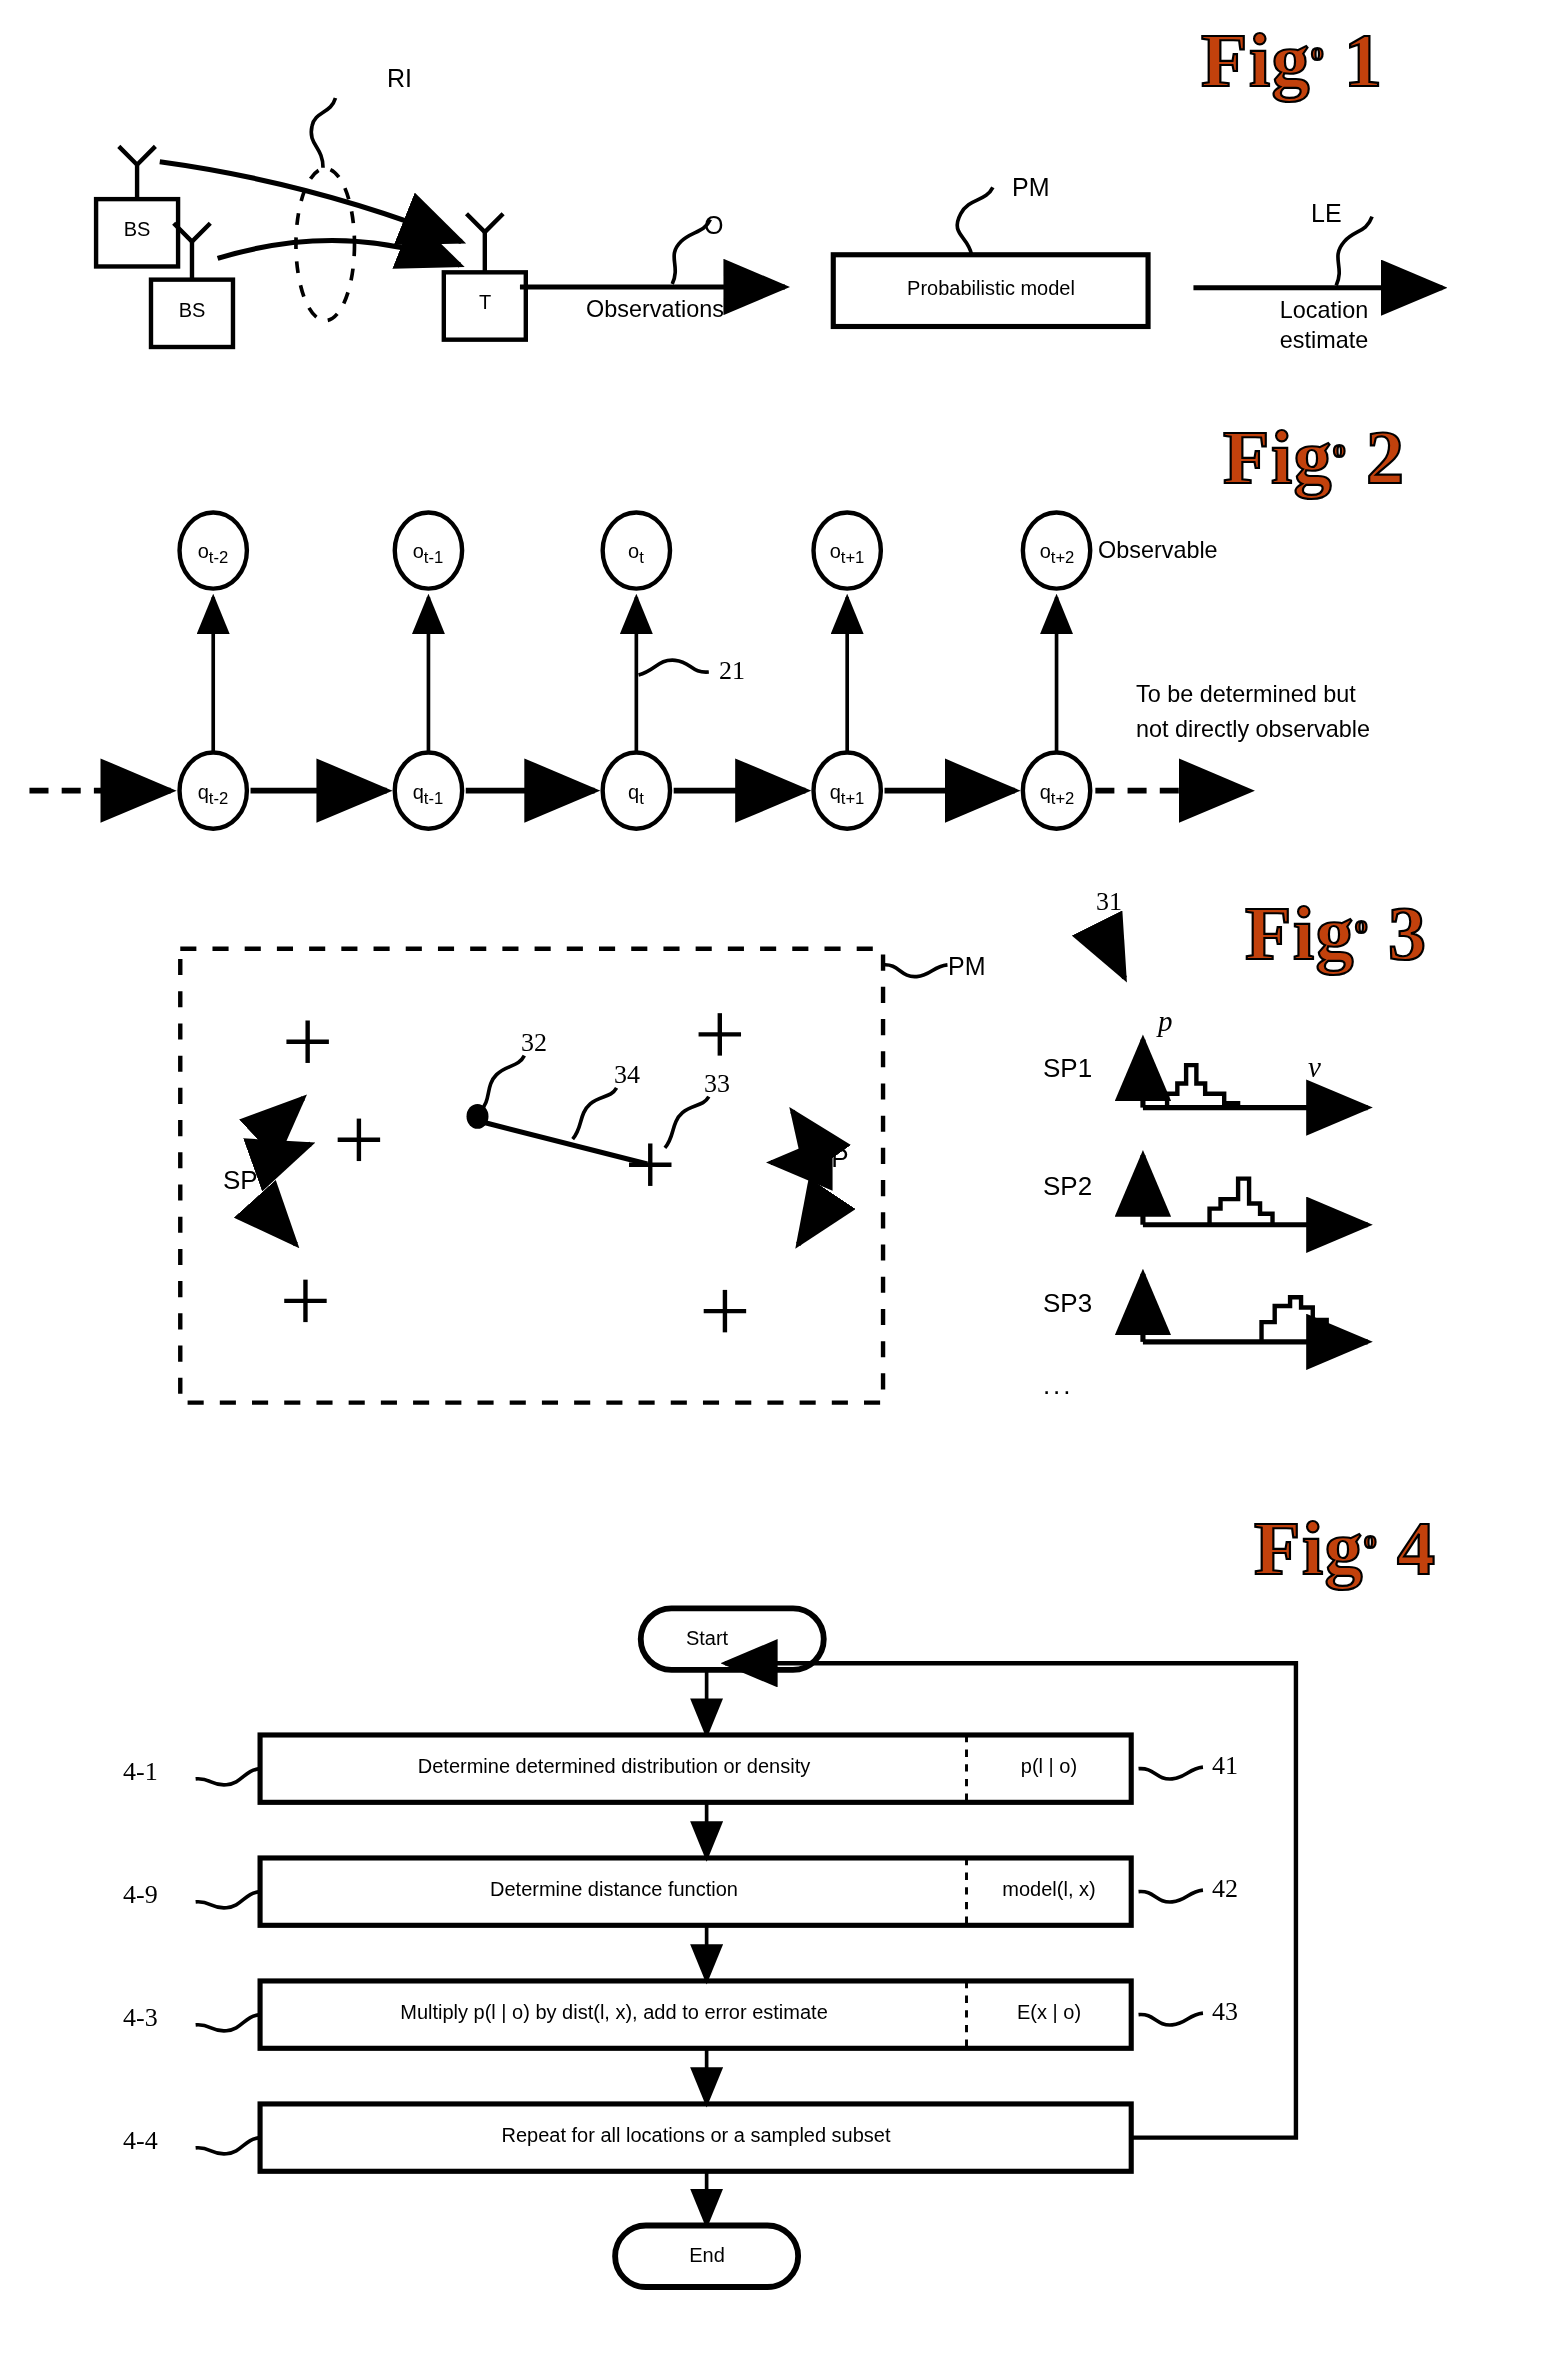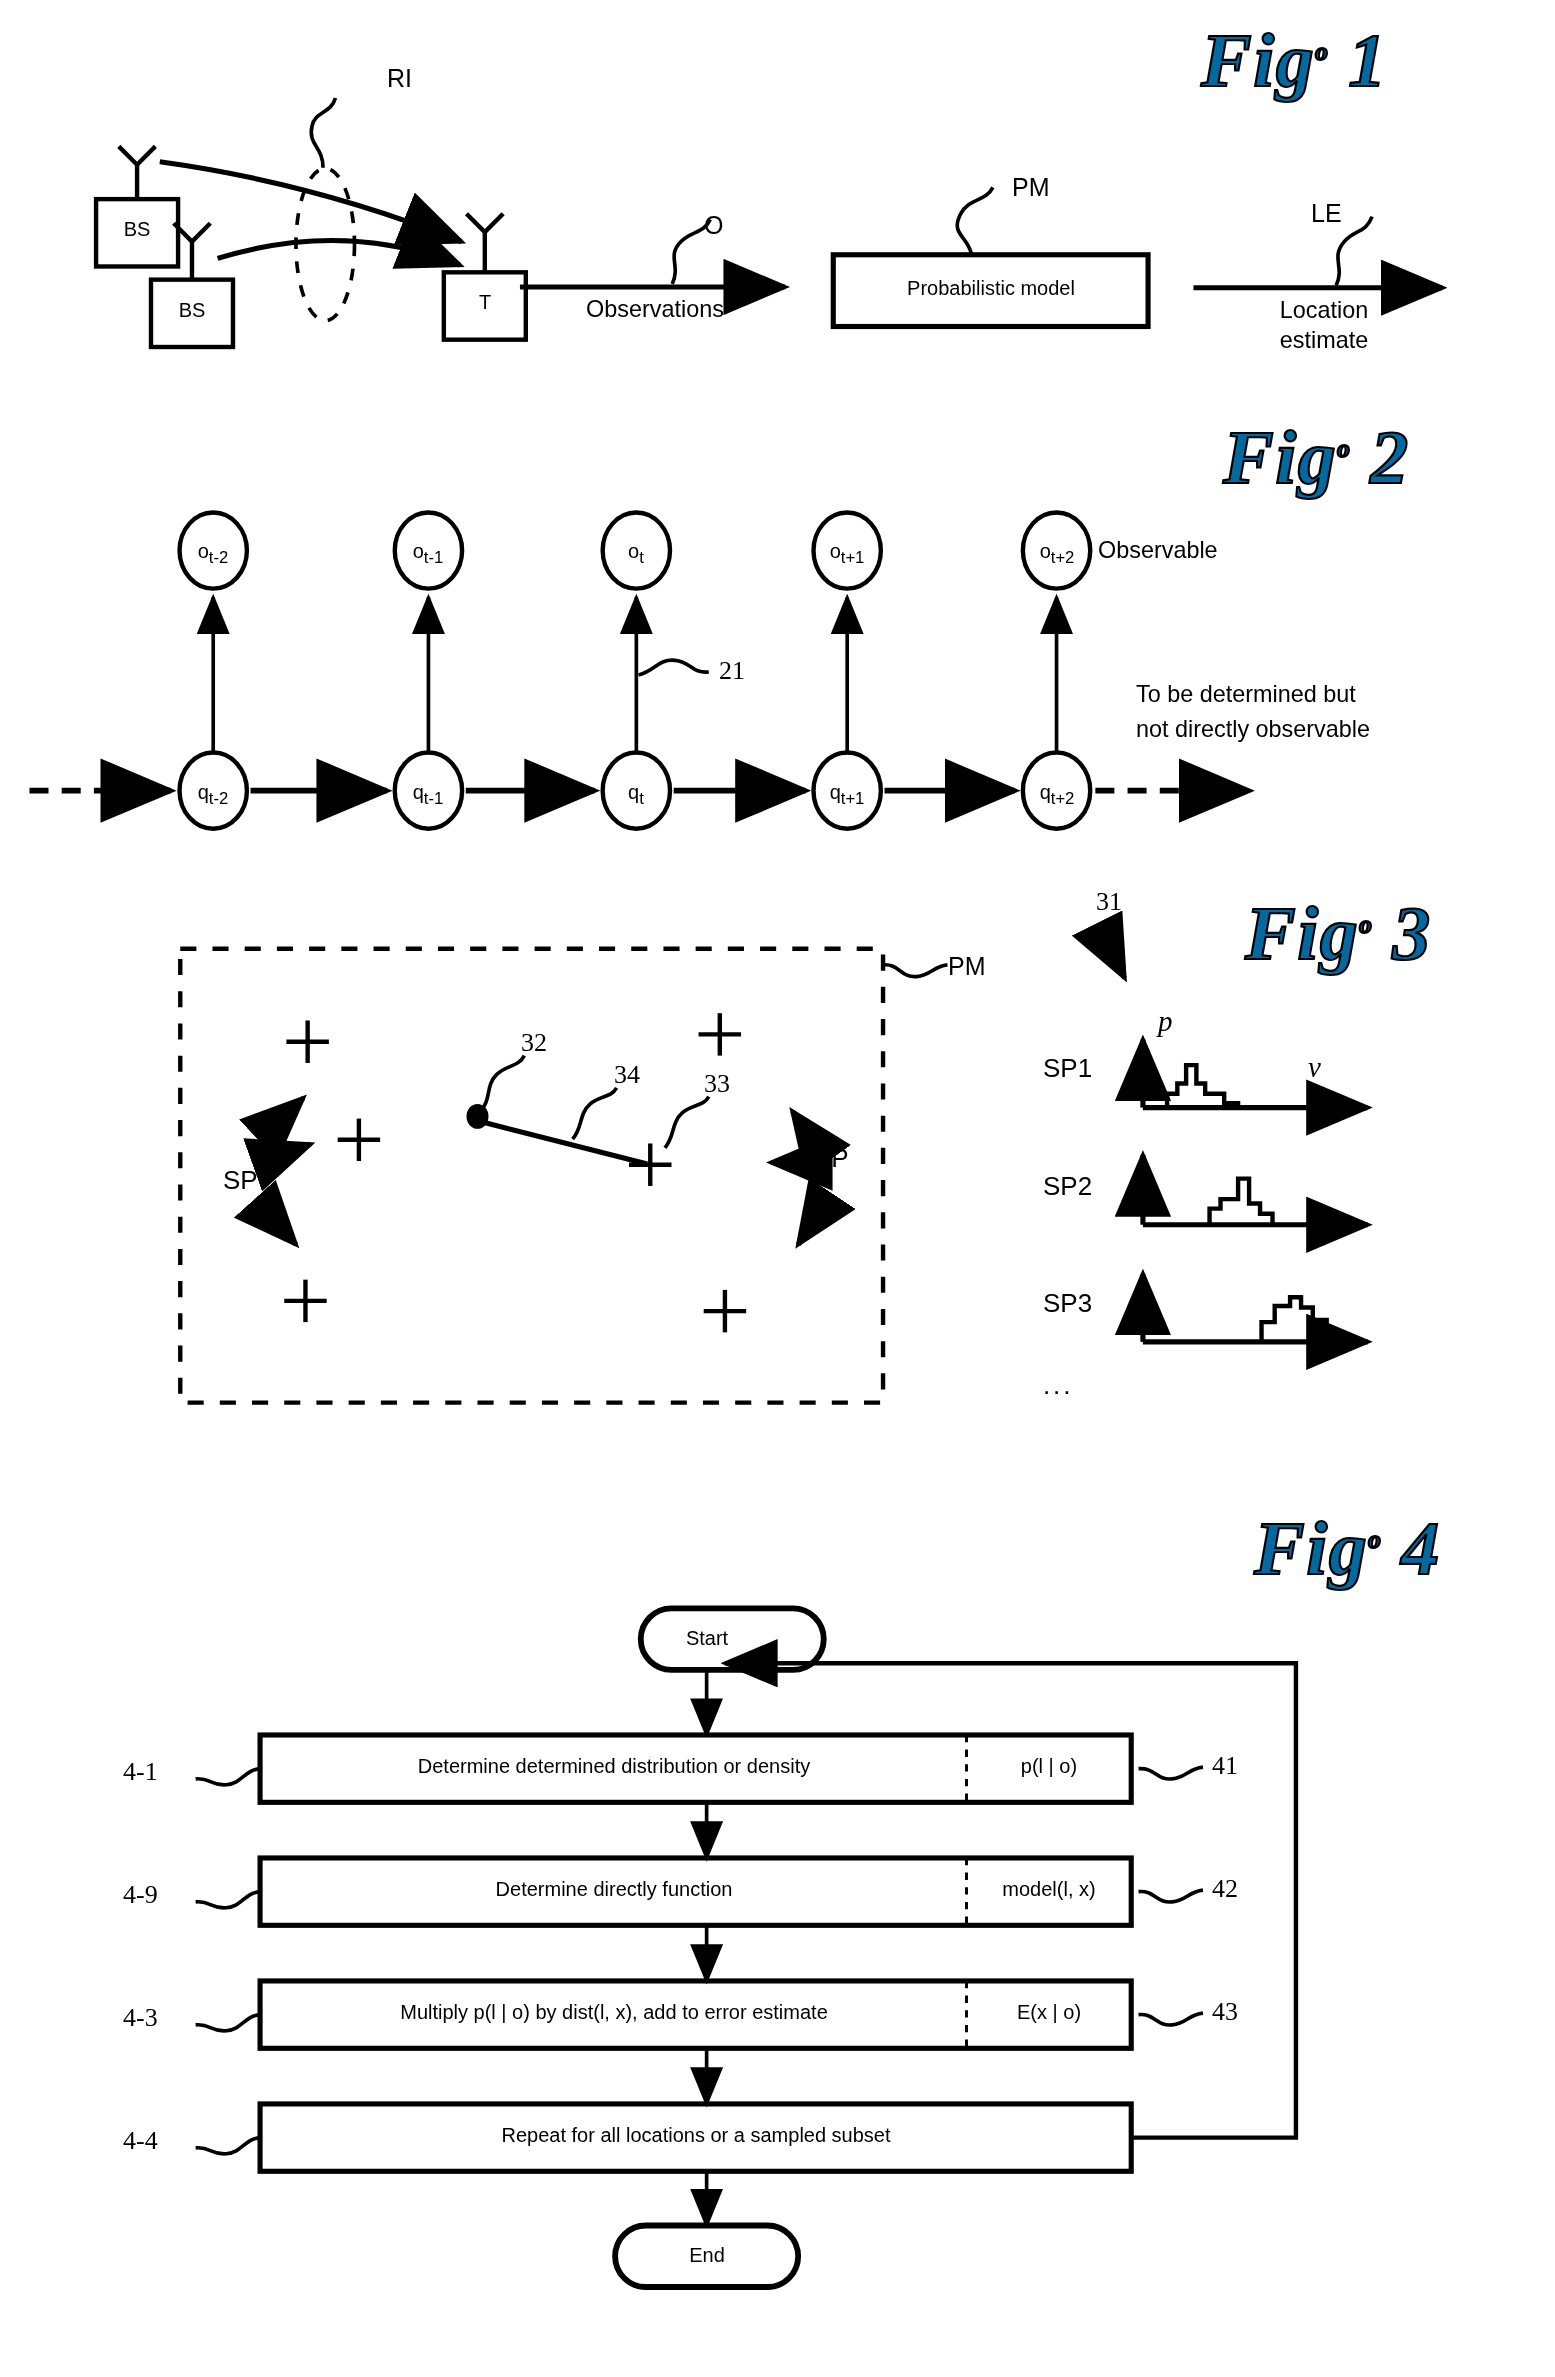--- a/index.html
+++ b/index.html
@@ -25,25 +25,24 @@
     left: 0;
     width: 1556px;
     height: 2377px;
   }
   .figlabel {
     position: absolute;
     font-family: "Liberation Serif", serif;
     font-size: 76px;
     font-weight: 700;
     letter-spacing: 1.5px;
-    color: #0369a1;
+    color: #c2410c;
     -webkit-text-stroke: 2.2px #000;
     white-space: nowrap;
     line-height: 1;
-    font-style: italic;
   }
   .figlabel .deg {
     font-size: 25px;
     vertical-align: 26px;
     -webkit-text-stroke: 2.2px #000;
   }
   .figlabel .num {
     margin-left: 19px;
   }
   .txt {
@@ -338,21 +337,21 @@
 
   <div class="txt t-box ctr" style="left:707px; top:1627px;">Start</div>
   <div class="txt t-box ctr" style="left:707px; top:2244px;">End</div>
 
   <div class="txt t-ref-num" style="left:123px; top:1757px;">4-1</div>
   <div class="txt t-box ctr" style="left:614px; top:1755px;">Determine determined distribution or density</div>
   <div class="txt t-box ctr" style="left:1049px; top:1755px;">p(l | o)</div>
   <div class="txt t-ref-num" style="left:1212px; top:1751px;">41</div>
 
   <div class="txt t-ref-num" style="left:123px; top:1880px;">4-9</div>
-  <div class="txt t-box ctr" style="left:614px; top:1878px;">Determine directly function</div>
+  <div class="txt t-box ctr" style="left:614px; top:1878px;">Determine distance function</div>
   <div class="txt t-box ctr" style="left:1049px; top:1878px;">model(l, x)</div>
   <div class="txt t-ref-num" style="left:1212px; top:1874px;">42</div>
 
   <div class="txt t-ref-num" style="left:123px; top:2003px;">4-3</div>
   <div class="txt t-box ctr" style="left:614px; top:2001px;">Multiply p(l | o) by dist(l, x), add to error estimate</div>
   <div class="txt t-box ctr" style="left:1049px; top:2001px;">E(x | o)</div>
   <div class="txt t-ref-num" style="left:1212px; top:1997px;">43</div>
 
   <div class="txt t-ref-num" style="left:123px; top:2126px;">4-4</div>
   <div class="txt t-box ctr" style="left:696px; top:2124px;">Repeat for all locations or a sampled subset</div>

